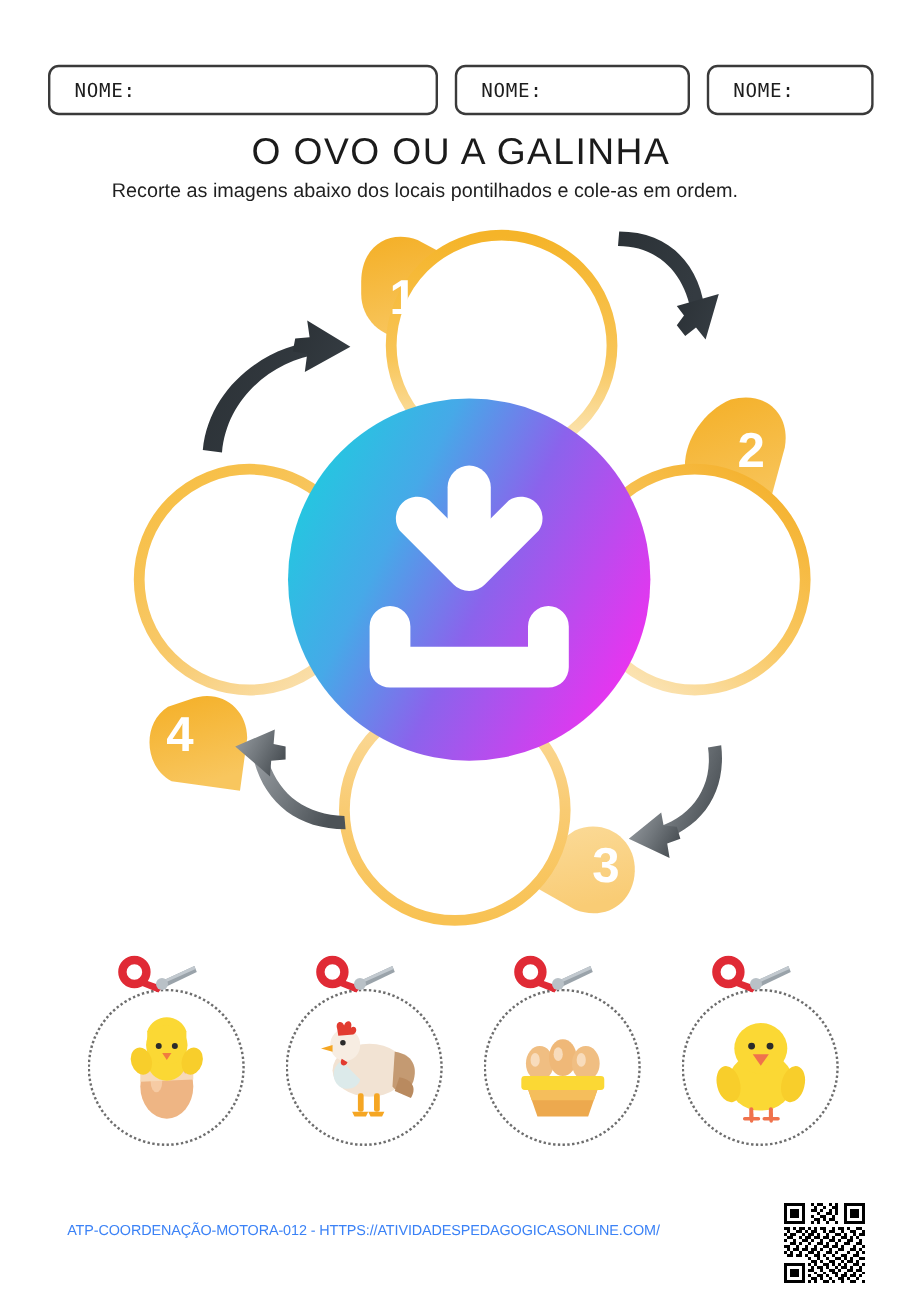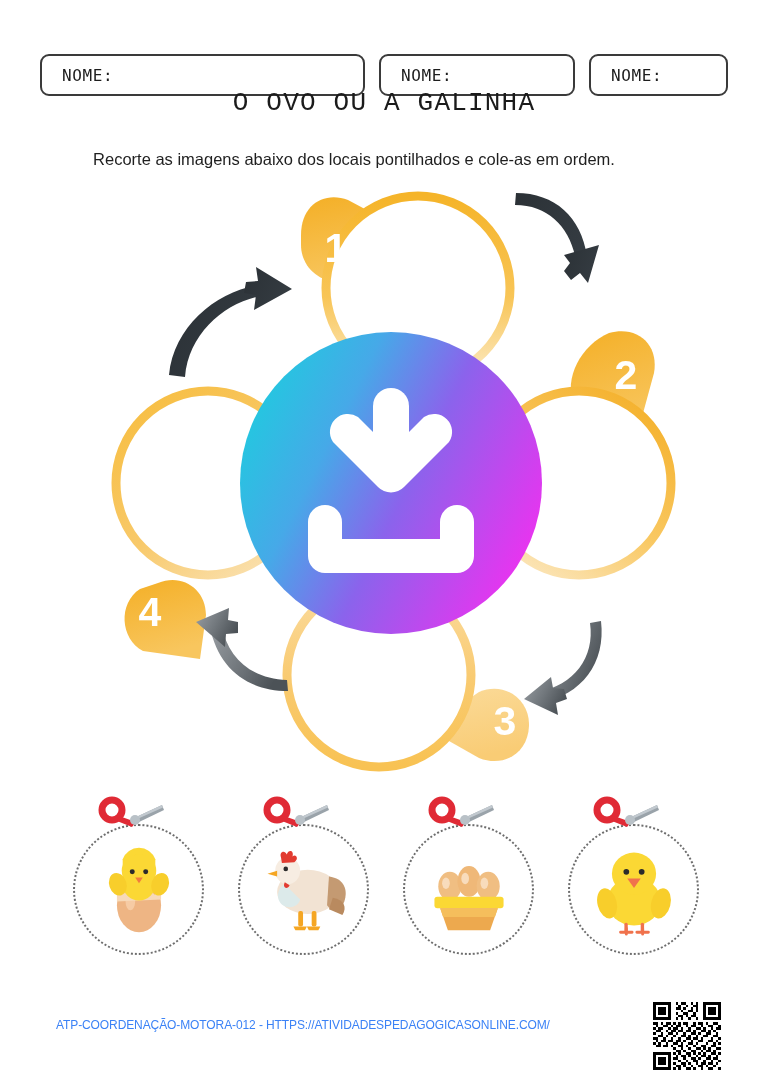--- a/index.html
+++ b/index.html
@@ -36,27 +36,27 @@
     color: #1d1d1d;
     font-family: "DejaVu Sans Mono", monospace;
   }
   .field-nome  { flex: 0 0 325px; }
   .field-data  { flex: 0 0 196px; }
   .field-turma { flex: 1 1 auto; }
 
   
   .title {
     position: absolute;
-    top: 88px; left: 0; width: 768px;
+    top: 109px; left: 0; width: 768px;
     text-align: center;
-    font-size: 26px;
+    font-size: 31px;
     letter-spacing: 1.2px;
     color: #1b1b1b;
     font-weight: 400;
-    font-family: Liberation Mono, monospace;
+    font-family: Liberation Sans, sans-serif;
   }
   .subtitle {
     position: absolute;
     top: 150px; left: 0; width: 708px;
     text-align: center;
     font-size: 16.5px;
     color: #1f1f1f;
   }
 
   

